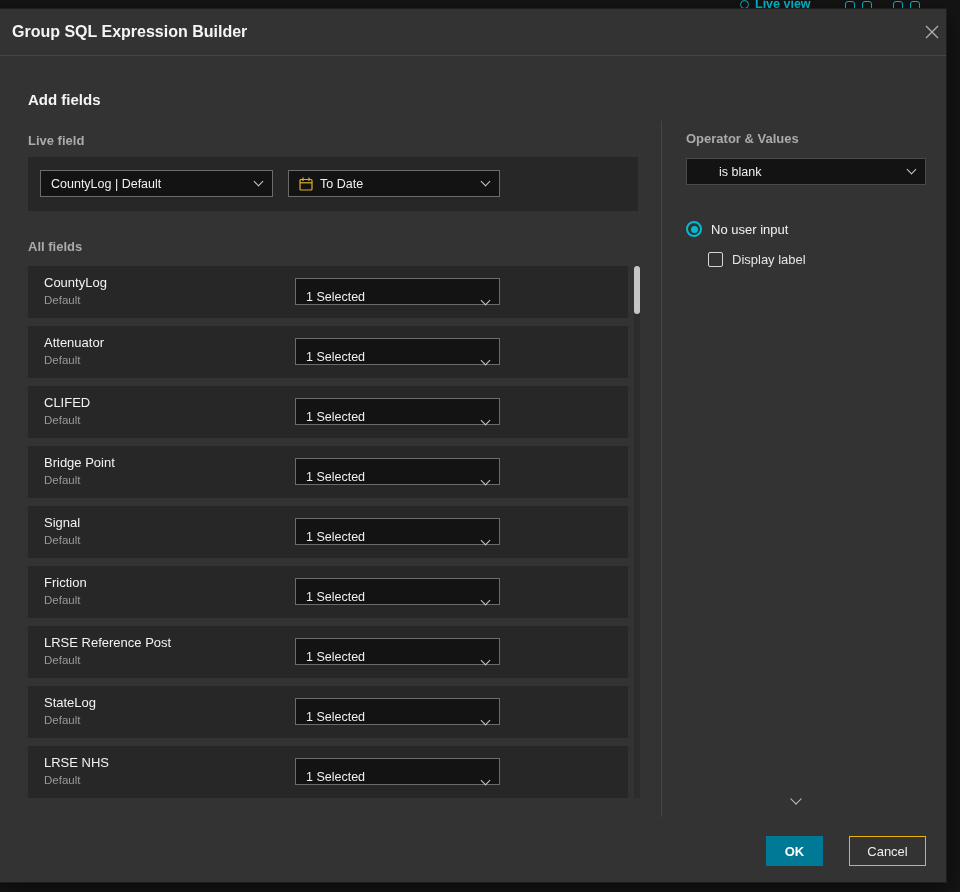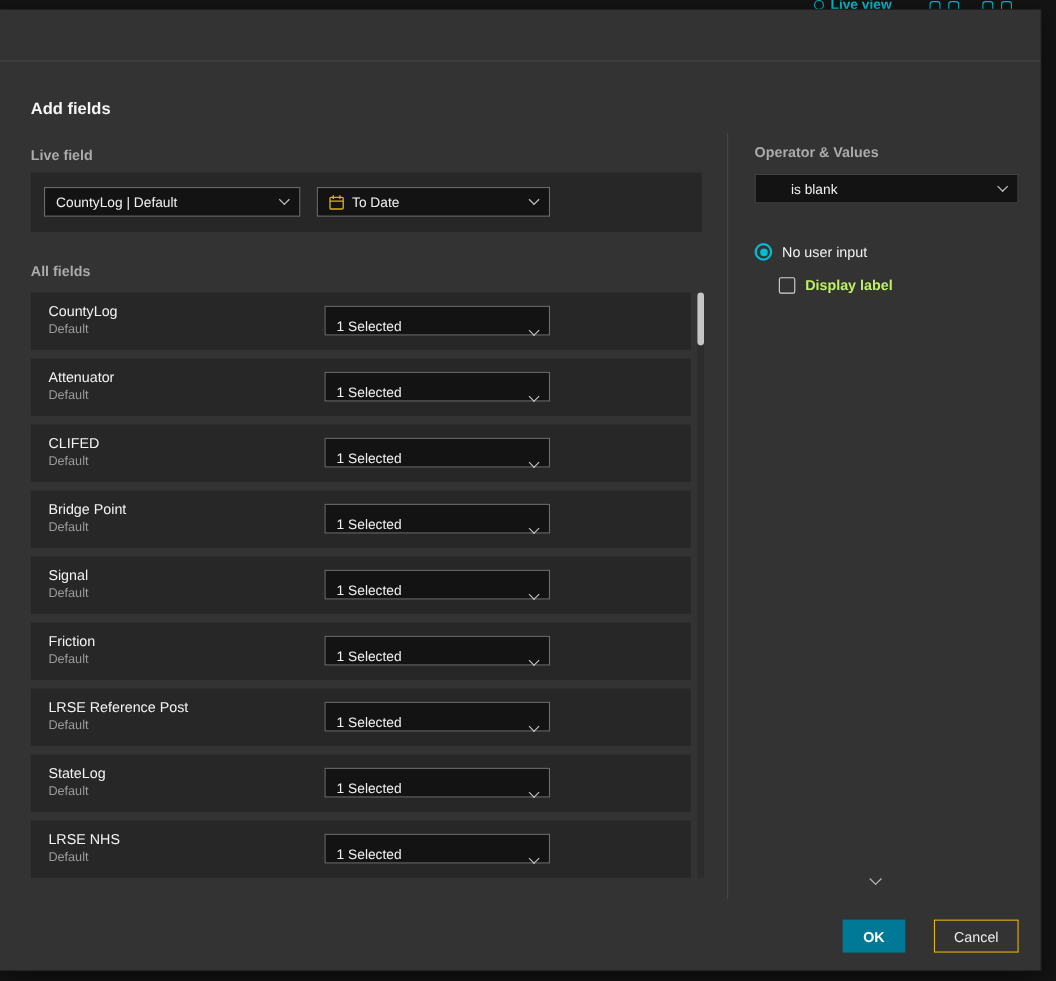--- a/index.html
+++ b/index.html
@@ -83,21 +83,21 @@
   .v-divider{position:absolute;left:661px;top:112px;width:1px;height:696px;background:#474747;}
   .dd-operator{position:absolute;left:686px;top:149px;width:240px;border-color:#4a4a4a;padding-left:32px;}
 
   .radio-row{position:absolute;left:686px;top:212px;display:flex;align-items:center;gap:9px;cursor:pointer;}
   .radio-outer{width:16px;height:16px;border:2px solid var(--accent);border-radius:50%;display:flex;align-items:center;justify-content:center;background:transparent;}
   .radio-inner{width:7px;height:7px;border-radius:50%;background:var(--accent);}
   .radio-label{font-size:13px;color:#f2f2f2;}
 
   .checkbox-row{position:absolute;left:708px;top:243px;display:flex;align-items:center;gap:9px;cursor:pointer;}
   .checkbox-box{width:15px;height:15px;border:1.5px solid #d6d6d6;border-radius:2px;background:transparent;}
-  .checkbox-label{font-size:13px;color:#bef264;font-weight:bold;}
+  .checkbox-label{font-size:13px;color:#e5e5e5;}
 
   
   .btn{position:absolute;top:827px;height:30px;font-size:13px;display:flex;align-items:center;justify-content:center;cursor:pointer;font-family:"Liberation Sans", sans-serif;}
   .btn-ok{left:766px;width:57px;background:var(--primary);color:#ffffff;font-weight:600;border:none;}
   .btn-cancel{left:849px;width:77px;background:transparent;color:#ededed;border:1px solid #eab308;}
 </style>
 </head>
 <body>
 
 <div class="bg-strip">
@@ -106,20 +106,29 @@
     <span>Live view</span>
   </div>
   <span class="bg-icon" style="left:845px"></span>
   <span class="bg-icon" style="left:862px"></span>
   <span class="bg-icon" style="left:893px"></span>
   <span class="bg-icon" style="left:910px"></span>
 </div>
 
 <div class="dialog">
 
+  <div class="titlebar">
+    <span class="title">Group SQL Expression Builder</span>
+    <span class="close-btn">
+      <svg width="16" height="16" viewBox="0 0 16 16">
+        <line x1="2" y1="2" x2="14" y2="14" stroke="#a8a8a8" stroke-width="1.4"></line>
+        <line x1="14" y1="2" x2="2" y2="14" stroke="#a8a8a8" stroke-width="1.4"></line>
+      </svg>
+    </span>
+  </div>
   <div class="titlebar-divider"></div>
 
   <div class="heading">Add fields</div>
 
   <div class="section-label lbl-main-field">Live field</div>
   <div class="main-panel">
     <div class="dd dd-date">
       <span class="cal-icon">
         <svg width="14" height="14" viewBox="0 0 14 14" fill="none">
           <rect x="1" y="2.5" width="12" height="10.5" rx="1" stroke="currentColor" stroke-width="1.2"></rect>

